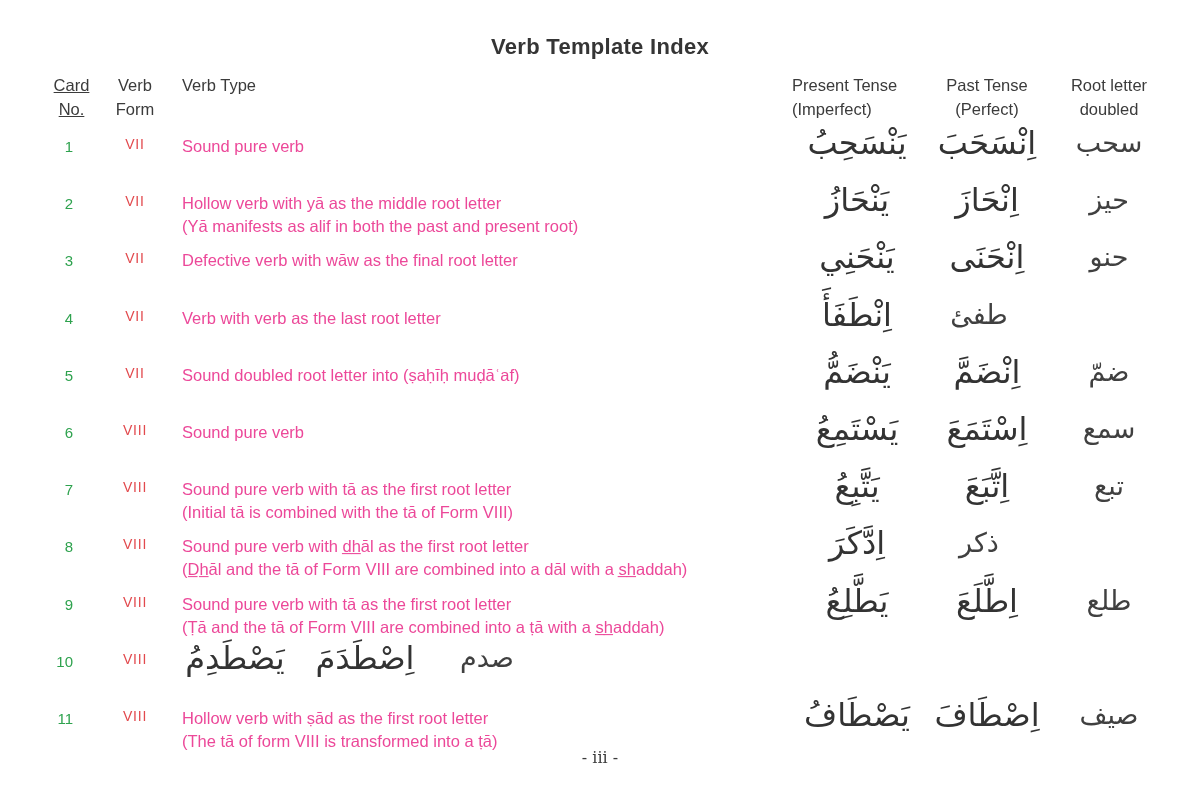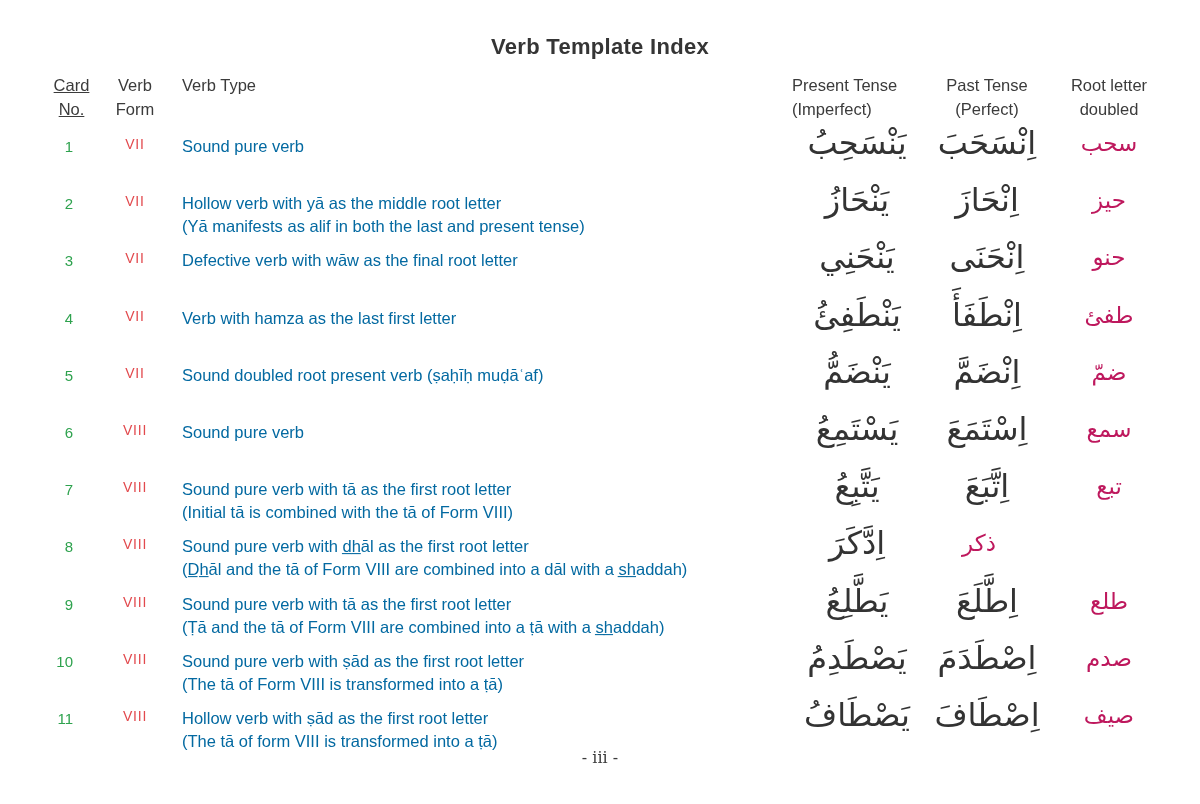--- a/index.html
+++ b/index.html
@@ -40,32 +40,32 @@
     font-size:15px;color:#2ea24e;
     padding-top:3px;margin-right:27px;
   }
   .c-form{
     width:70px;text-align:center;
     font-size:14px;color:#e2494d;letter-spacing:0.8px;
     padding-top:1px;
   }
   .c-type{
     width:610px;margin-left:12px;
-    font-size:16.5px;line-height:23px;color:#0369a1;
+    font-size:16.5px;line-height:23px;color:#ec4899;
     white-space:pre-line;
   }
   .ar{
     font-family:"DejaVu Sans",sans-serif;
     direction:rtl;text-align:center;
     font-size:32px;line-height:30px;
     margin-top:-7px;color:#333333;
   }
   .c-present{width:130px;}
   .c-past{width:130px;}
-  .c-root{width:114px;color:#be185d;font-size:23px;}
+  .c-root{width:114px;color:#404040;font-size:27px;}
   .footer{
     position:absolute;top:748px;left:0;width:1200px;
     text-align:center;
     font-family:"DejaVu Serif",serif;
     font-size:16px;color:#3b3b3b;
   }
 </style>
 </head>
 <body>
 
@@ -93,45 +93,44 @@
       <div class="c-form">VII</div>
       <div class="c-type">Sound pure verb</div>
       <div class="ar c-present">يَنْسَحِبُ</div>
       <div class="ar c-past">اِنْسَحَبَ</div>
       <div class="ar c-root">سحب</div>
     </div>
       <div class="row flexrow" style="top: 192px;">
       <div class="c-no">2</div>
       <div class="c-form">VII</div>
       <div class="c-type">Hollow verb with yā as the middle root letter
-(Yā manifests as alif in both the last and present tense)</div>
+(Yā manifests as alif in both the past and present root)</div>
       <div class="ar c-present">يَنْحَازُ</div>
       <div class="ar c-past">اِنْحَازَ</div>
       <div class="ar c-root">حيز</div>
     </div>
       <div class="row flexrow" style="top: 249px;">
       <div class="c-no">3</div>
       <div class="c-form">VII</div>
       <div class="c-type">Defective verb with wāw as the final root letter</div>
       <div class="ar c-present">يَنْحَنِي</div>
       <div class="ar c-past">اِنْحَنَى</div>
       <div class="ar c-root">حنو</div>
     </div>
       <div class="row flexrow" style="top: 307px;">
       <div class="c-no">4</div>
       <div class="c-form">VII</div>
-      <div class="c-type">Verb with hamza as the last first letter</div>
-      <div class="ar c-present">يَنْطَفِئُ</div>
+      <div class="c-type">Verb with verb as the last root letter</div>
       <div class="ar c-past">اِنْطَفَأَ</div>
       <div class="ar c-root">طفئ</div>
     </div>
       <div class="row flexrow" style="top: 364px;">
       <div class="c-no">5</div>
       <div class="c-form">VII</div>
-      <div class="c-type">Sound doubled root present verb (ṣaḥīḥ muḍāʿaf)</div>
+      <div class="c-type">Sound doubled root letter into (ṣaḥīḥ muḍāʿaf)</div>
       <div class="ar c-present">يَنْضَمُّ</div>
       <div class="ar c-past">اِنْضَمَّ</div>
       <div class="ar c-root">ضمّ</div>
     </div>
       <div class="row flexrow" style="top: 421px;">
       <div class="c-no">6</div>
       <div class="c-form">VIII</div>
       <div class="c-type">Sound pure verb</div>
       <div class="ar c-present">يَسْتَمِعُ</div>
       <div class="ar c-past">اِسْتَمَعَ</div>
@@ -159,22 +158,20 @@
       <div class="c-form">VIII</div>
       <div class="c-type">Sound pure verb with tā as the first root letter
 (Ṭā and the tā of Form VIII are combined into a ṭā with a s̲h̲addah)</div>
       <div class="ar c-present">يَطَّلِعُ</div>
       <div class="ar c-past">اِطَّلَعَ</div>
       <div class="ar c-root">طلع</div>
     </div>
       <div class="row flexrow" style="top: 650px;">
       <div class="c-no">10</div>
       <div class="c-form">VIII</div>
-      <div class="c-type">Sound pure verb with ṣād as the first root letter
-(The tā of Form VIII is transformed into a ṭā)</div>
       <div class="ar c-present">يَصْطَدِمُ</div>
       <div class="ar c-past">اِصْطَدَمَ</div>
       <div class="ar c-root">صدم</div>
     </div>
       <div class="row flexrow" style="top: 707px;">
       <div class="c-no">11</div>
       <div class="c-form">VIII</div>
       <div class="c-type">Hollow verb with ṣād as the first root letter
 (The tā of form VIII is transformed into a ṭā)</div>
       <div class="ar c-present">يَصْطَافُ</div>

